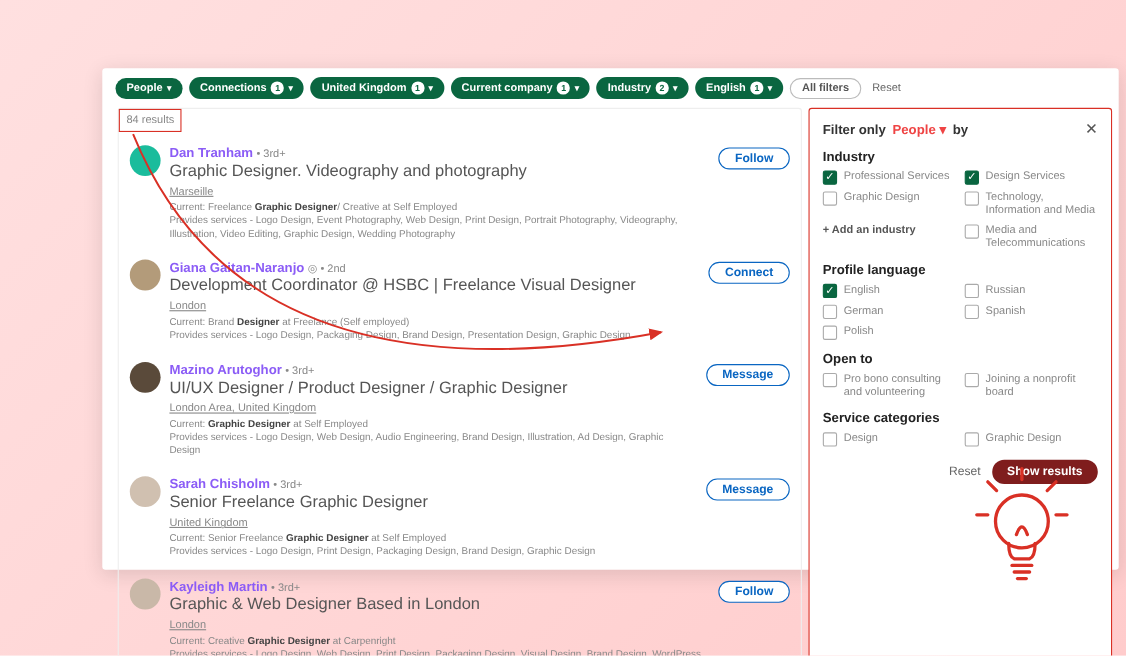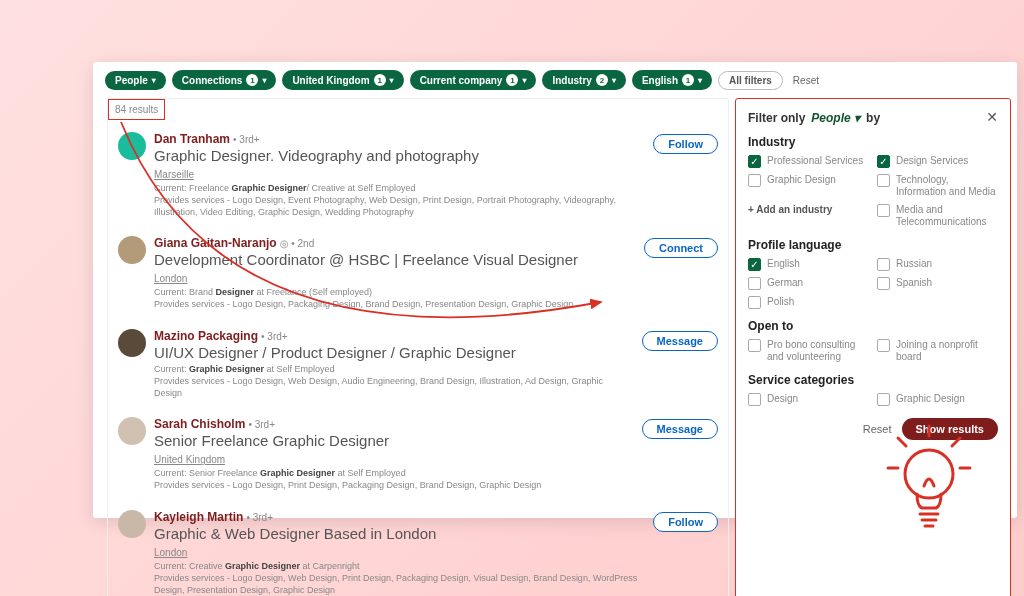--- a/index.html
+++ b/index.html
@@ -76,21 +76,21 @@
     padding: 8px 10px 10px 10px;
   }
   .avatar {
     width: 28px; height: 28px; border-radius: 50%;
     background: #ddd;
     flex-shrink: 0;
     display: flex; align-items: center; justify-content: center;
     font-size: 10px; font-weight: 700; color: #fff;
   }
   .result-main { flex: 1; }
-  .result-name { font-size: 12px; font-weight: 600; color: #7f1d1d; display: inline; }
+  .result-name { font-size: 12px; font-weight: 600; color: #8b5cf6; display: inline; }
   .result-degree { color: #888; font-size: 10px; }
   .result-title { color: #555; font-size: 15px; margin-top: 1px; }
   .result-loc { color: #888; font-size: 10px; margin-top: 5px; text-decoration: underline; }
   .result-current { color: #888; font-size: 9px; margin-top: 3px; }
   .result-services { color: #888; font-size: 9px; margin-top: 2px; line-height: 1.3; }
   .bold { font-weight: 700; color: #444; }
   .action-btn {
     border: 1px solid #0a66c2;
     color: #0a66c2;
     background: #fff;
@@ -100,21 +100,21 @@
     cursor: pointer;
     align-self: flex-start;
     margin-top: 2px;
   }
 
   .filter-header {
     display: flex; align-items: flex-end; gap: 6px;
     font-size: 12px; color: #333; margin-bottom: 8px;
   }
   .filter-header b { font-weight: 700; }
-  .filter-header .dd { color: #14532d; font-weight: 600; font-style: italic; }
+  .filter-header .dd { color: #ef4444; font-weight: 600; }
   .close-x {
     margin-left: auto; font-size: 14px; color: #555; cursor: pointer;
   }
   .filter-section { margin-top: 10px; }
   .filter-section h4 { font-size: 12px; font-weight: 700; color: #222; margin-bottom: 6px; }
   .opts { display: grid; grid-template-columns: 1fr 1fr; gap: 6px 8px; }
   .opt { display: flex; align-items: flex-start; gap: 6px; font-size: 10px; color: #888; line-height: 1.2; }
   .cb {
     width: 13px; height: 13px; border: 1px solid #aaa; border-radius: 2px;
     flex-shrink: 0; display: inline-flex; align-items: center; justify-content: center;
@@ -212,23 +212,24 @@
       <div class="result-title">Development Coordinator @ HSBC | Freelance Visual Designer</div>
       <div class="result-loc">London</div>
       <div class="result-current">Current: Brand <span class="bold">Designer</span> at Freelance (Self employed)</div>
       <div class="result-services">Provides services - Logo Design, Packaging Design, Brand Design, Presentation Design, Graphic Design</div>
     </div>
     <button class="action-btn">Connect</button>
   </div>
           <div class="result">
     <div class="avatar" style="background:#5a4a3a"></div>
     <div class="result-main">
-      <span class="result-name">Mazino Packaging</span>
+      <span class="result-name">Mazino Arutoghor</span>
       <span class="result-degree"> • 3rd+</span>
       <div class="result-title">UI/UX Designer / Product Designer / Graphic Designer</div>
+      <div class="result-loc">London Area, United Kingdom</div>
       <div class="result-current">Current: <span class="bold">Graphic Designer</span> at Self Employed</div>
       <div class="result-services">Provides services - Logo Design, Web Design, Audio Engineering, Brand Design, Illustration, Ad Design, Graphic Design</div>
     </div>
     <button class="action-btn">Message</button>
   </div>
           <div class="result">
     <div class="avatar" style="background:#d0c0b0"></div>
     <div class="result-main">
       <span class="result-name">Sarah Chisholm</span>
       <span class="result-degree"> • 3rd+</span>

